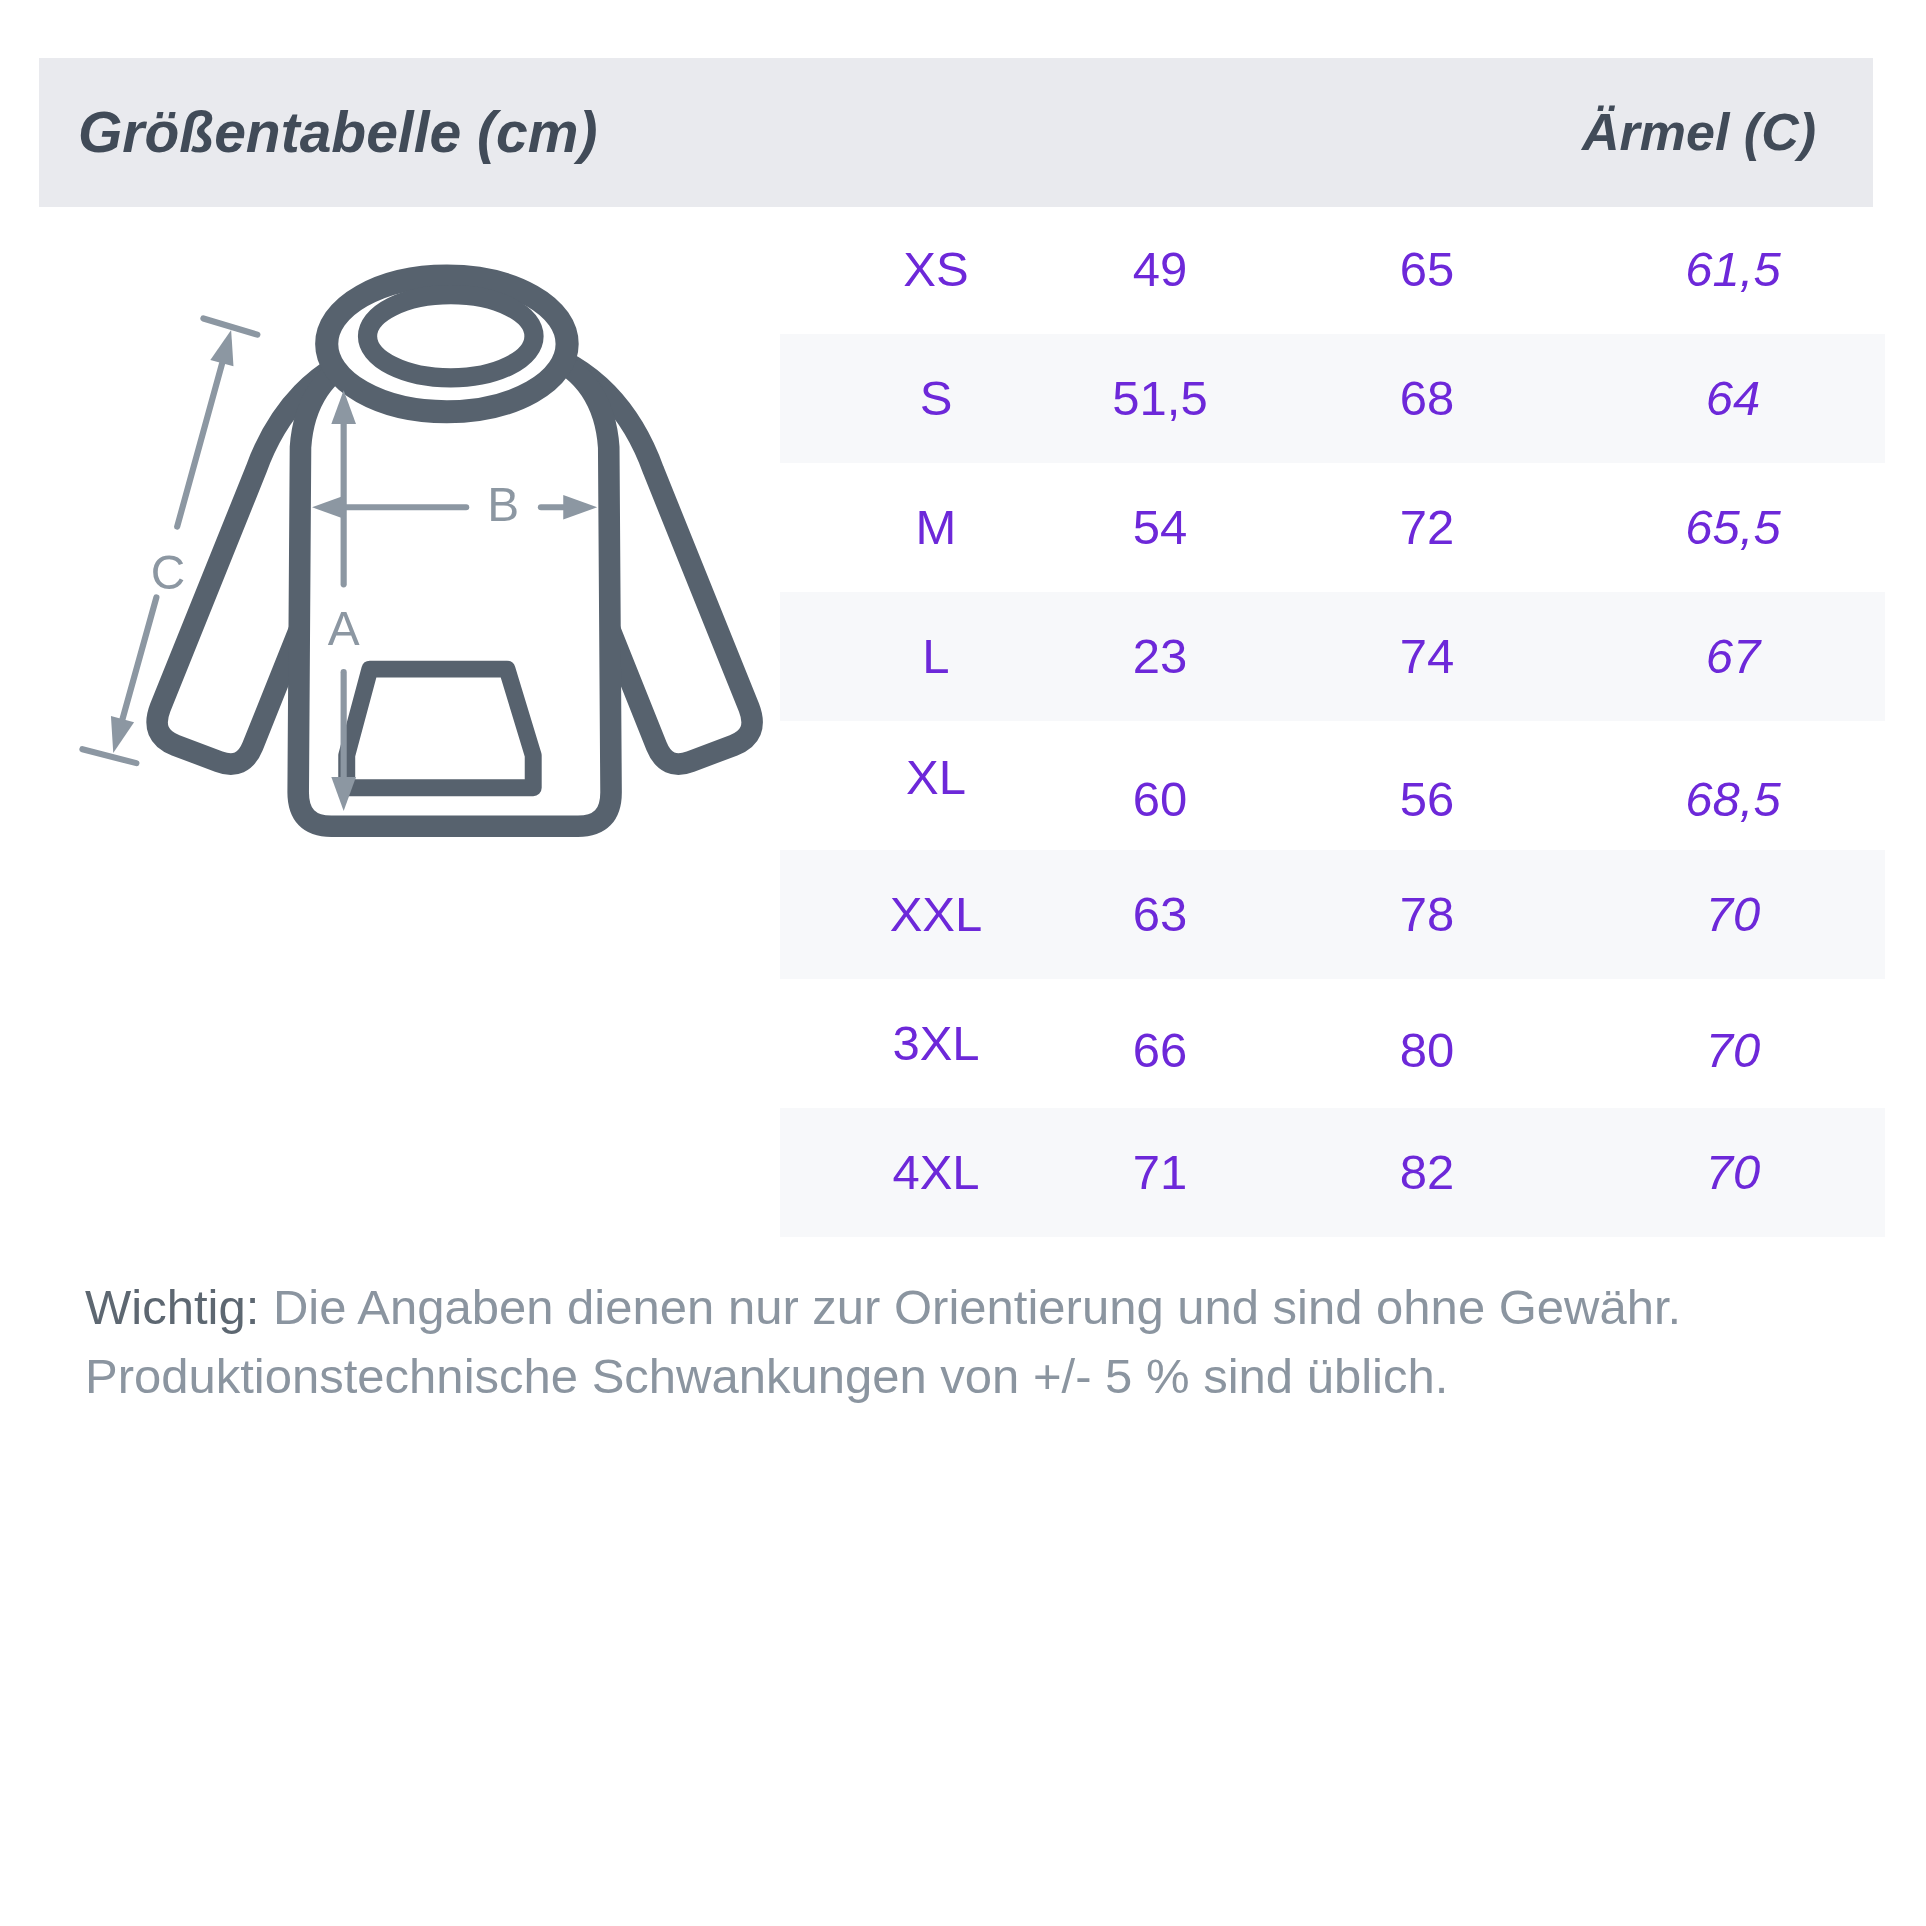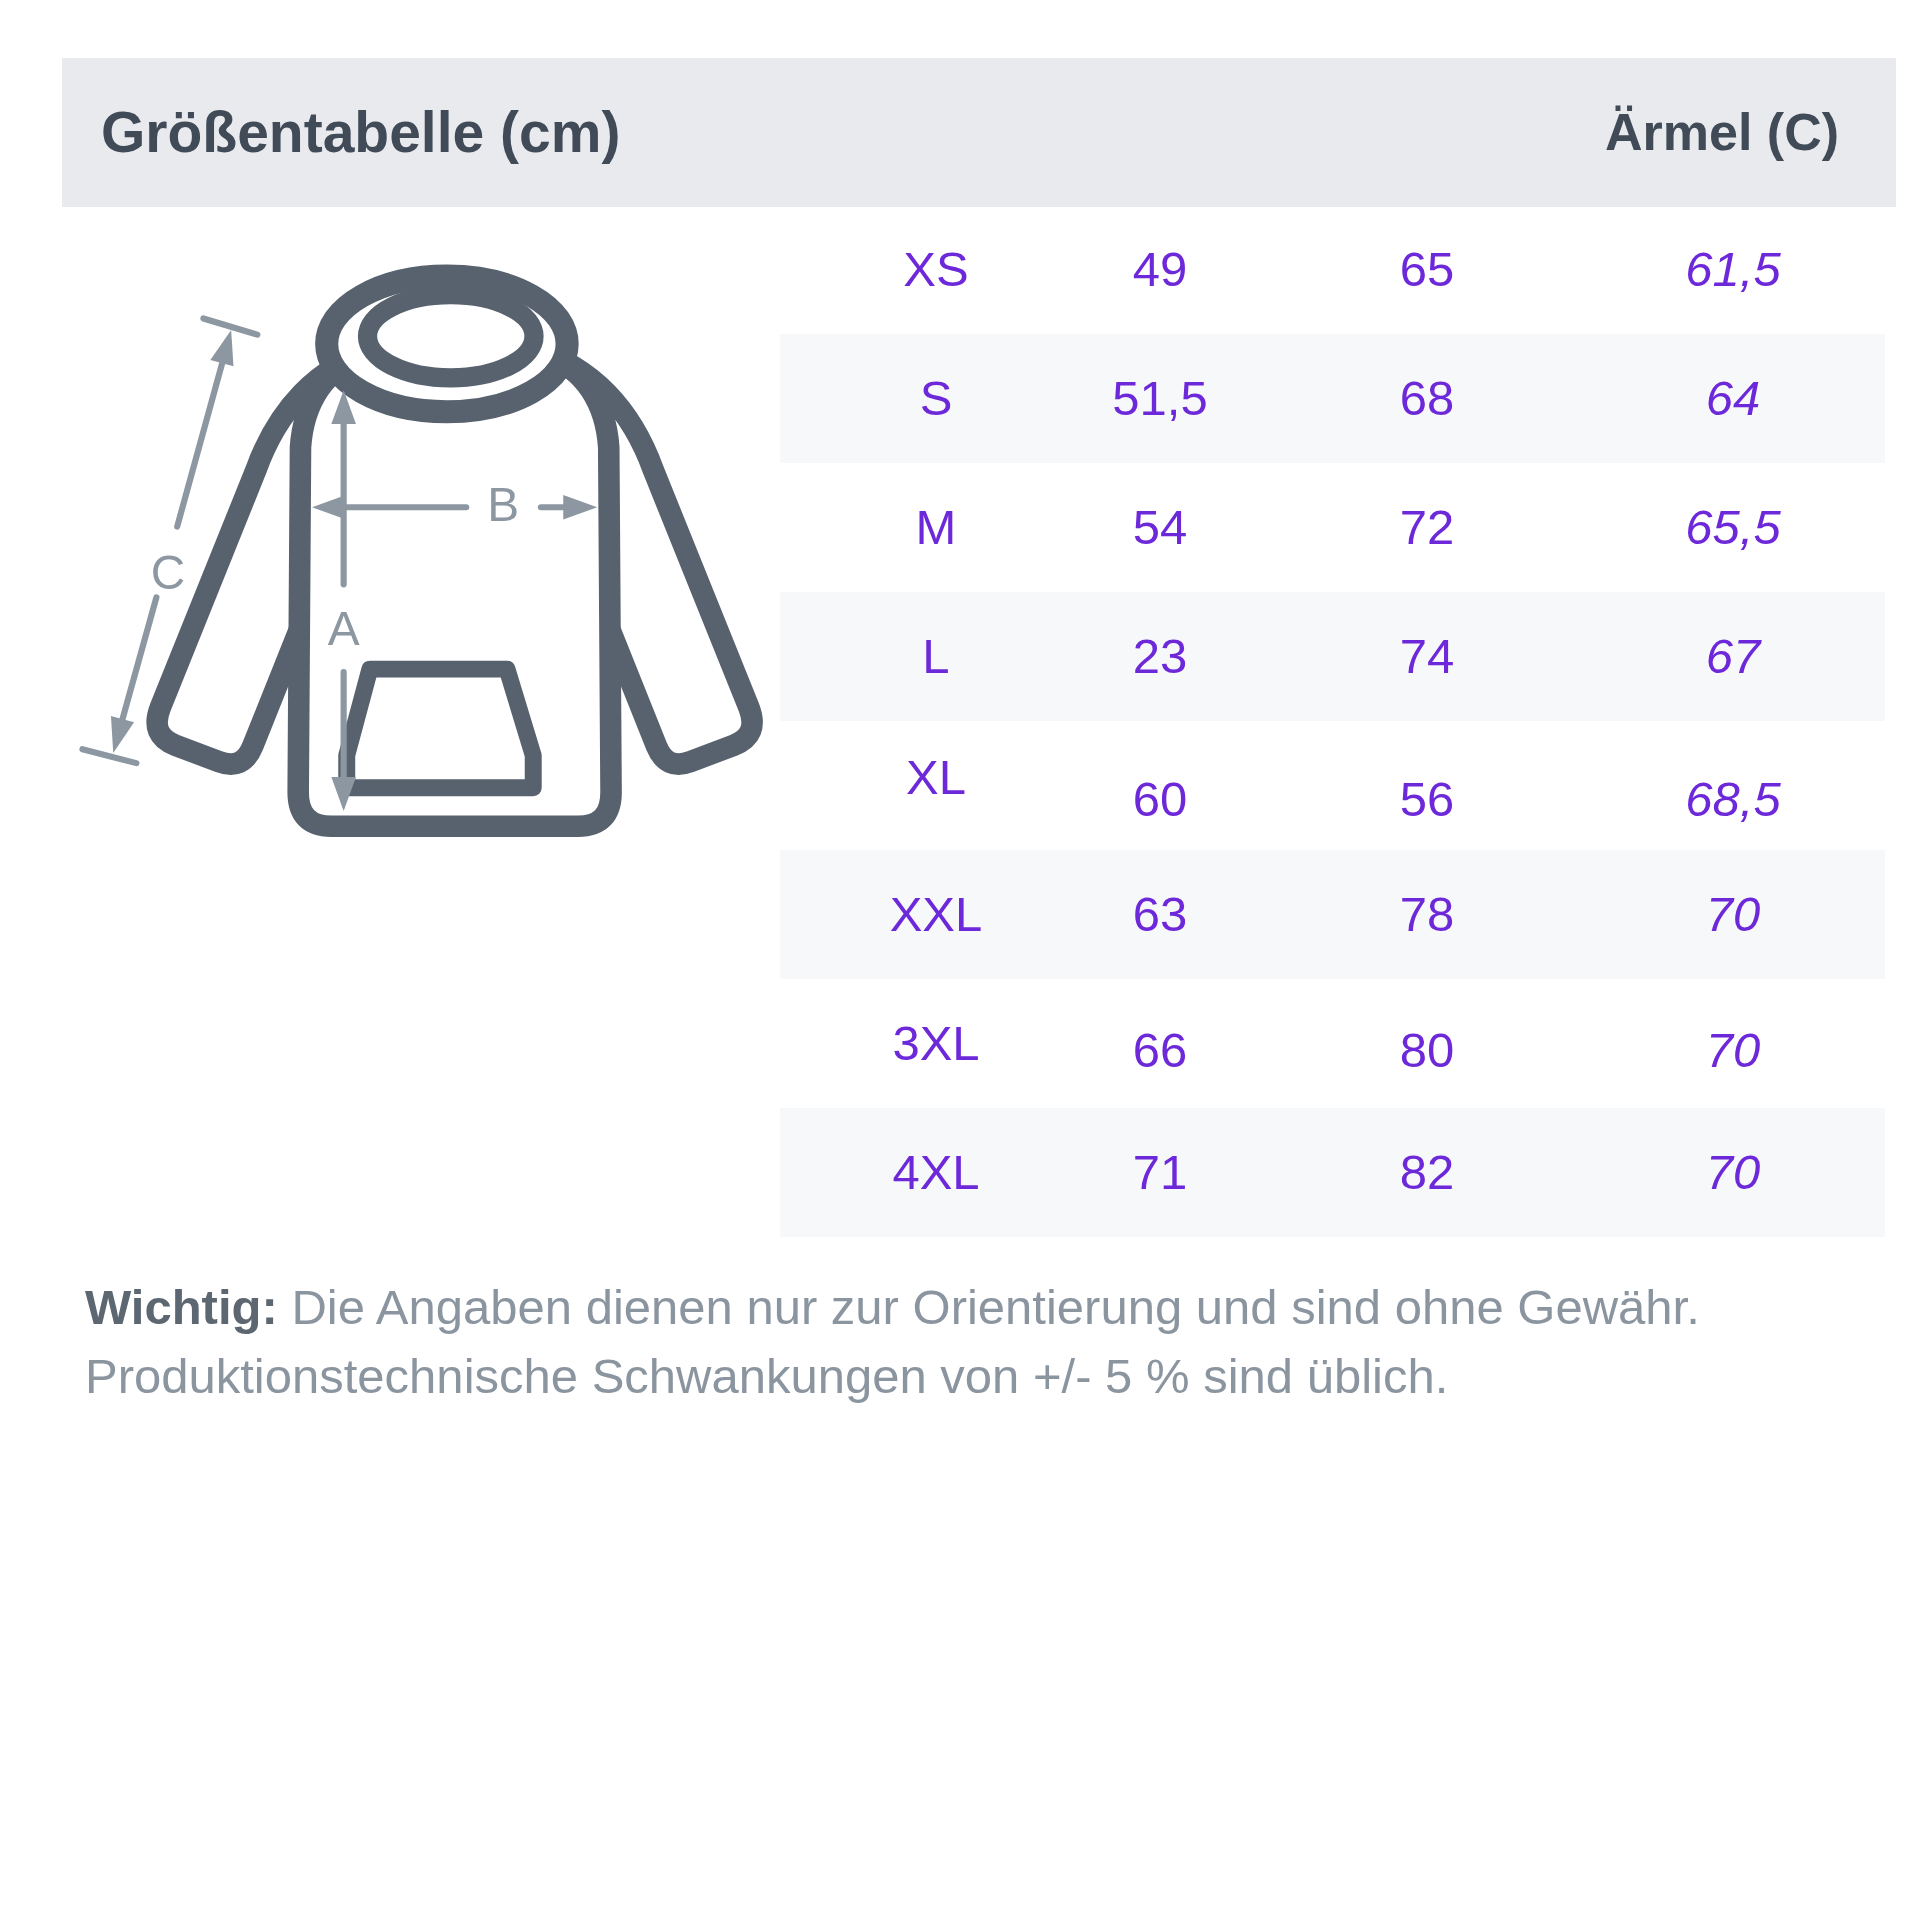--- a/index.html
+++ b/index.html
@@ -2,22 +2,23 @@
 <html style="font-size:12.3px"><head>
 <meta charset="utf-8">
 <style>
   html,body{margin:0;padding:0;background:#ffffff;}
   .canvas{
     position:relative;width:1926px;height:1926px;background:#ffffff;overflow:hidden;
     font-family:"Liberation Sans", sans-serif;
   }
   
   .header-band{
-    position:absolute;left:62px;top:58px;width:1834px;height:149px;
+    position:absolute;left:39px;top:58px;width:1834px;height:149px;
     background:#e9eaee;
+    font-style:italic;
   }
   .chart-title{
     position:absolute;left:39px;top:0;height:149px;line-height:149px;
     font-size:57px;font-weight:700;color:#414b58;white-space:nowrap;
   }
   .col-header{
     position:absolute;top:0;height:149px;line-height:149px;
     transform:translateX(-50%);
     font-size:52px;font-weight:700;color:#414b58;white-space:nowrap;
   }
@@ -38,21 +39,21 @@
   .trow:nth-child(5) .c0{top:-7.7px;}
   .trow:nth-child(5) .c1,.trow:nth-child(5) .c2,.trow:nth-child(5) .c3{top:14px;}
   .trow:nth-child(7) .c1,.trow:nth-child(7) .c2,.trow:nth-child(7) .c3{top:7px;}
   
   .diagram{position:absolute;left:46px;top:216px;width:771px;height:655px;}
   
   .note{
     position:absolute;left:85px;top:1273px;width:1765px;
     font-size:49px;line-height:69px;color:#8b95a0;
   }
-  .note strong{color:#5d6771;font-weight:700;}
+  .note strong{color:#5d6771;font-weight:400;}
   .svg-label{font-family:"Liberation Sans", sans-serif;font-size:62px;fill:#8c97a2;font-weight:400;}
 </style>
 </head>
 <body>
 
 <div class="canvas">
 
   <div class="header-band">
     <div class="chart-title">Größentabelle (cm)</div>
     <div class="col-header col-c">Ärmel (C)</div>

